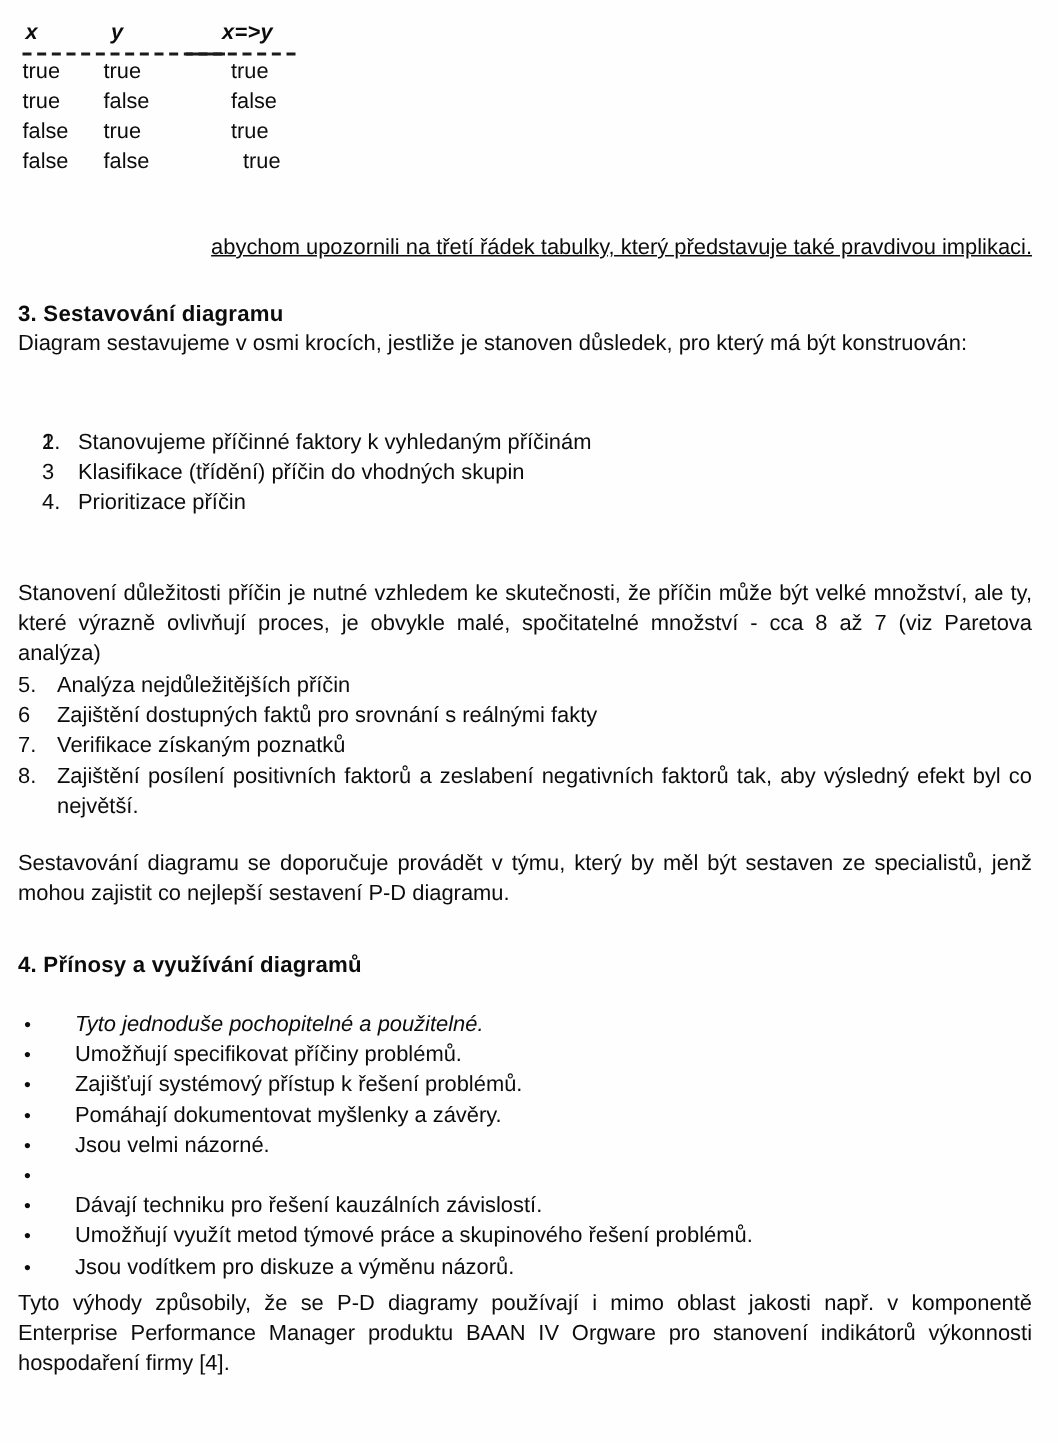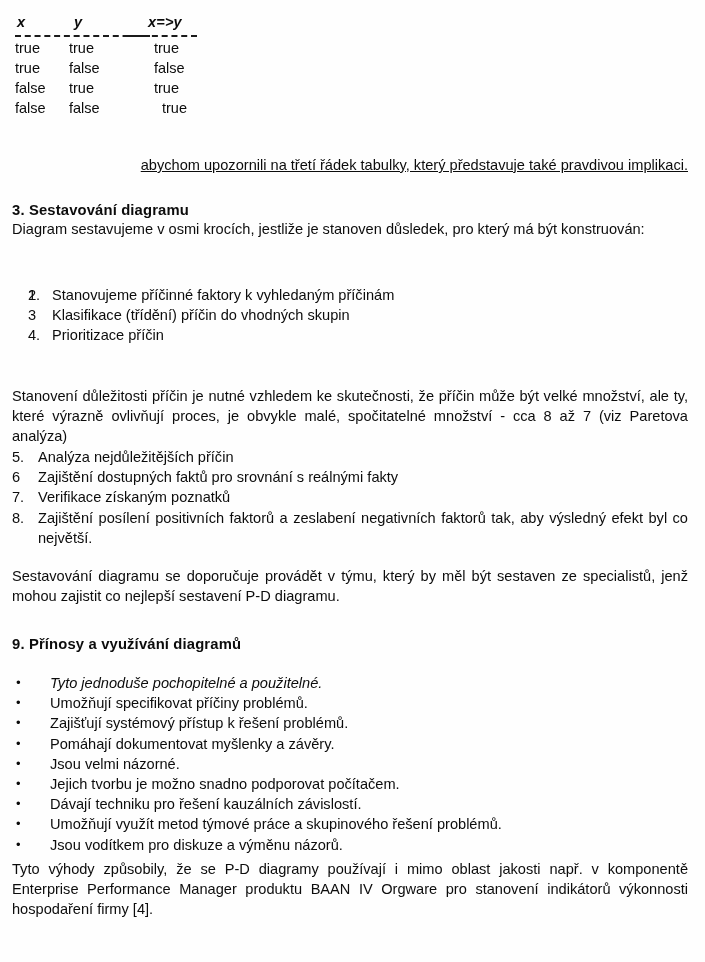--- a/index.html
+++ b/index.html
@@ -233,21 +233,21 @@
       <span>Verifikace získaným poznatků</span>
     </li>
     <li>
       <span class="num">8.</span>
       <span>Zajištění  posílení  positivních  faktorů  a  zeslabení  negativních  faktorů  tak,  aby výsledný efekt byl co  největší.</span>
     </li>
   </ul>
 
   <div class="block" style="top:566px;">Sestavování diagramu se doporučuje provádět v týmu, který by měl být sestaven ze specialistů, jenž mohou zajistit co nejlepší sestavení P-D diagramu.</div>
 
-  <h3 class="heading" style="top:634px;">9. Přínosy a využívání diagramů</h3>
+  <h3 class="heading" style="top:634px;">4. Přínosy a využívání diagramů</h3>
 
   <ul class="bullist" style="top:673px;">
     <li class="italic">
       <span class="dot">•</span>
       <span>Tyto jednoduše pochopitelné a použitelné.</span>
     </li>
     <li>
       <span class="dot">•</span>
       <span>Umožňují specifikovat příčiny problémů.</span>
     </li>
@@ -258,21 +258,20 @@
     <li>
       <span class="dot">•</span>
       <span>Pomáhají dokumentovat myšlenky a závěry.</span>
     </li>
     <li>
       <span class="dot">•</span>
       <span>Jsou velmi názorné.</span>
     </li>
     <li>
       <span class="dot">•</span>
-      <span>Jejich tvorbu je možno snadno podporovat počítačem.</span>
     </li>
     <li>
       <span class="dot">•</span>
       <span>Dávají techniku pro řešení kauzálních závislostí.</span>
     </li>
     <li>
       <span class="dot">•</span>
       <span>Umožňují využít metod týmové práce a skupinového řešení problémů.</span>
     </li>
     <li>

